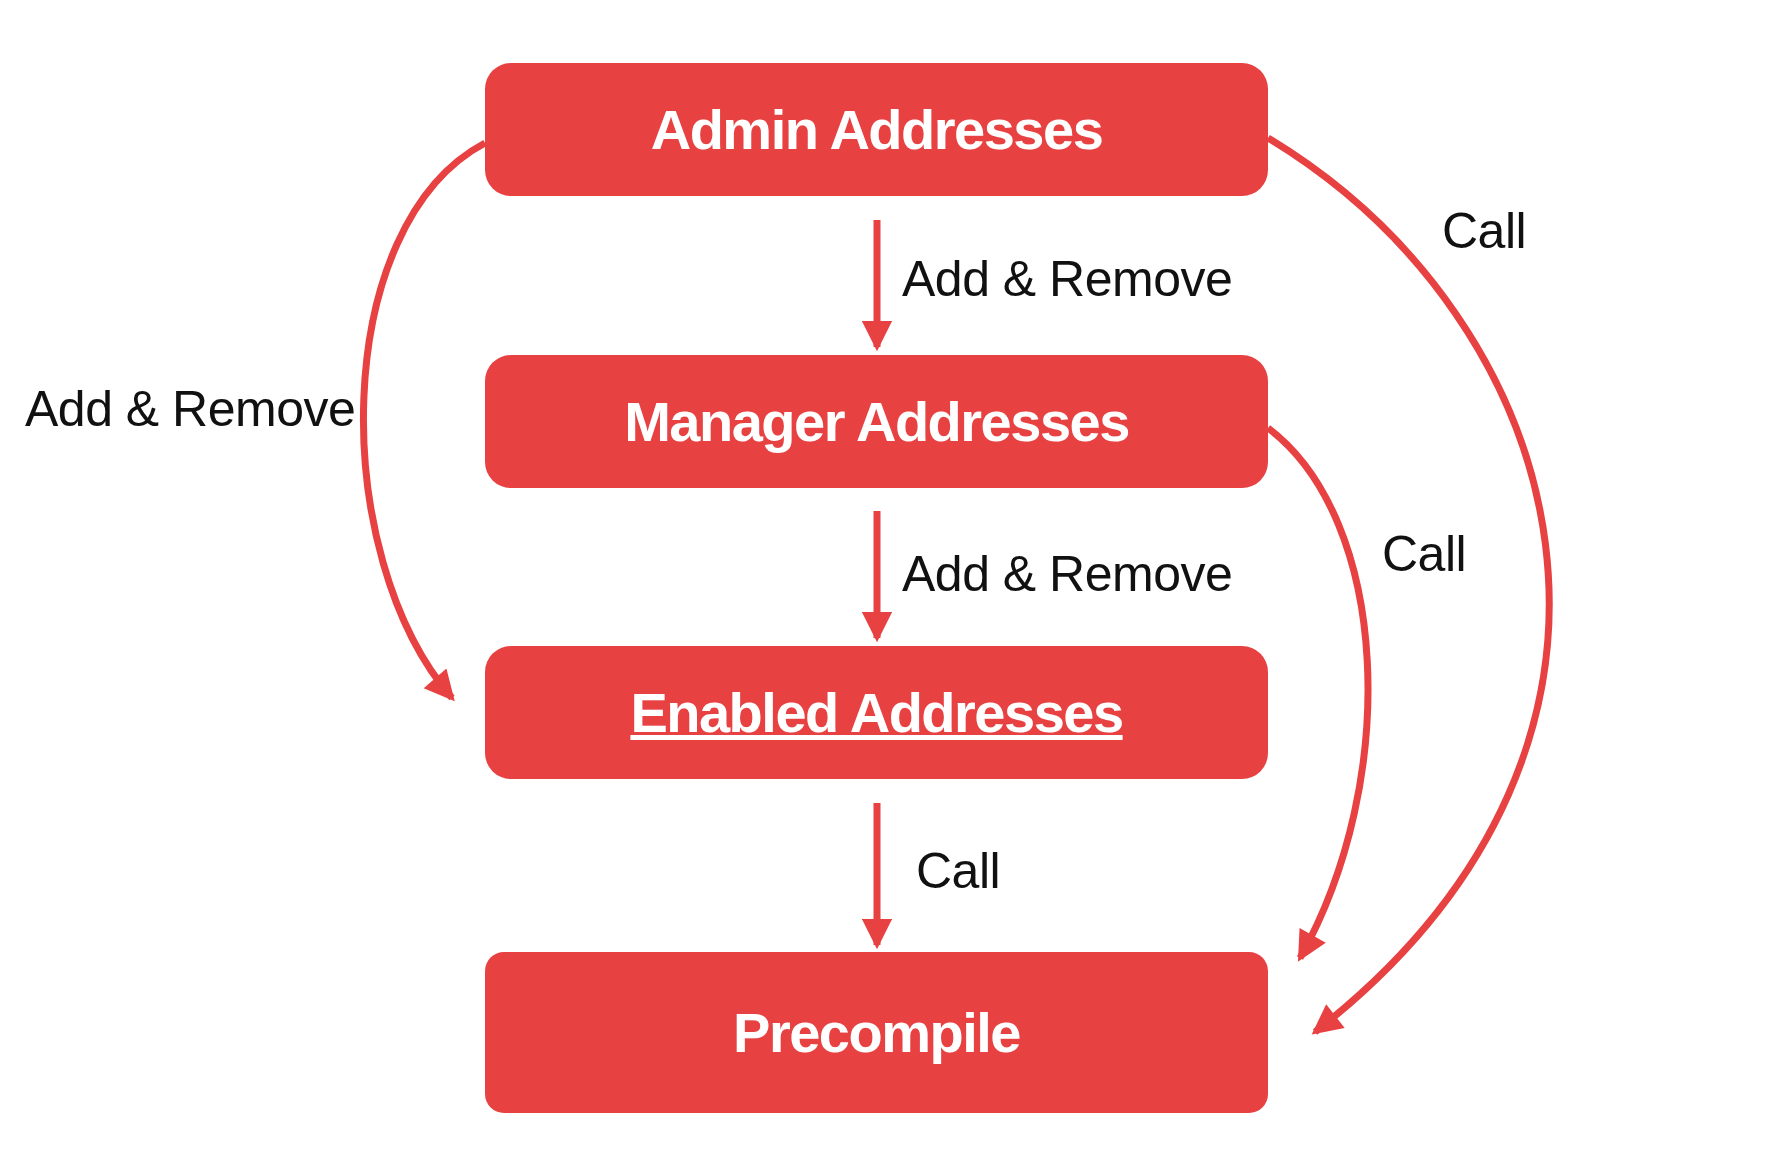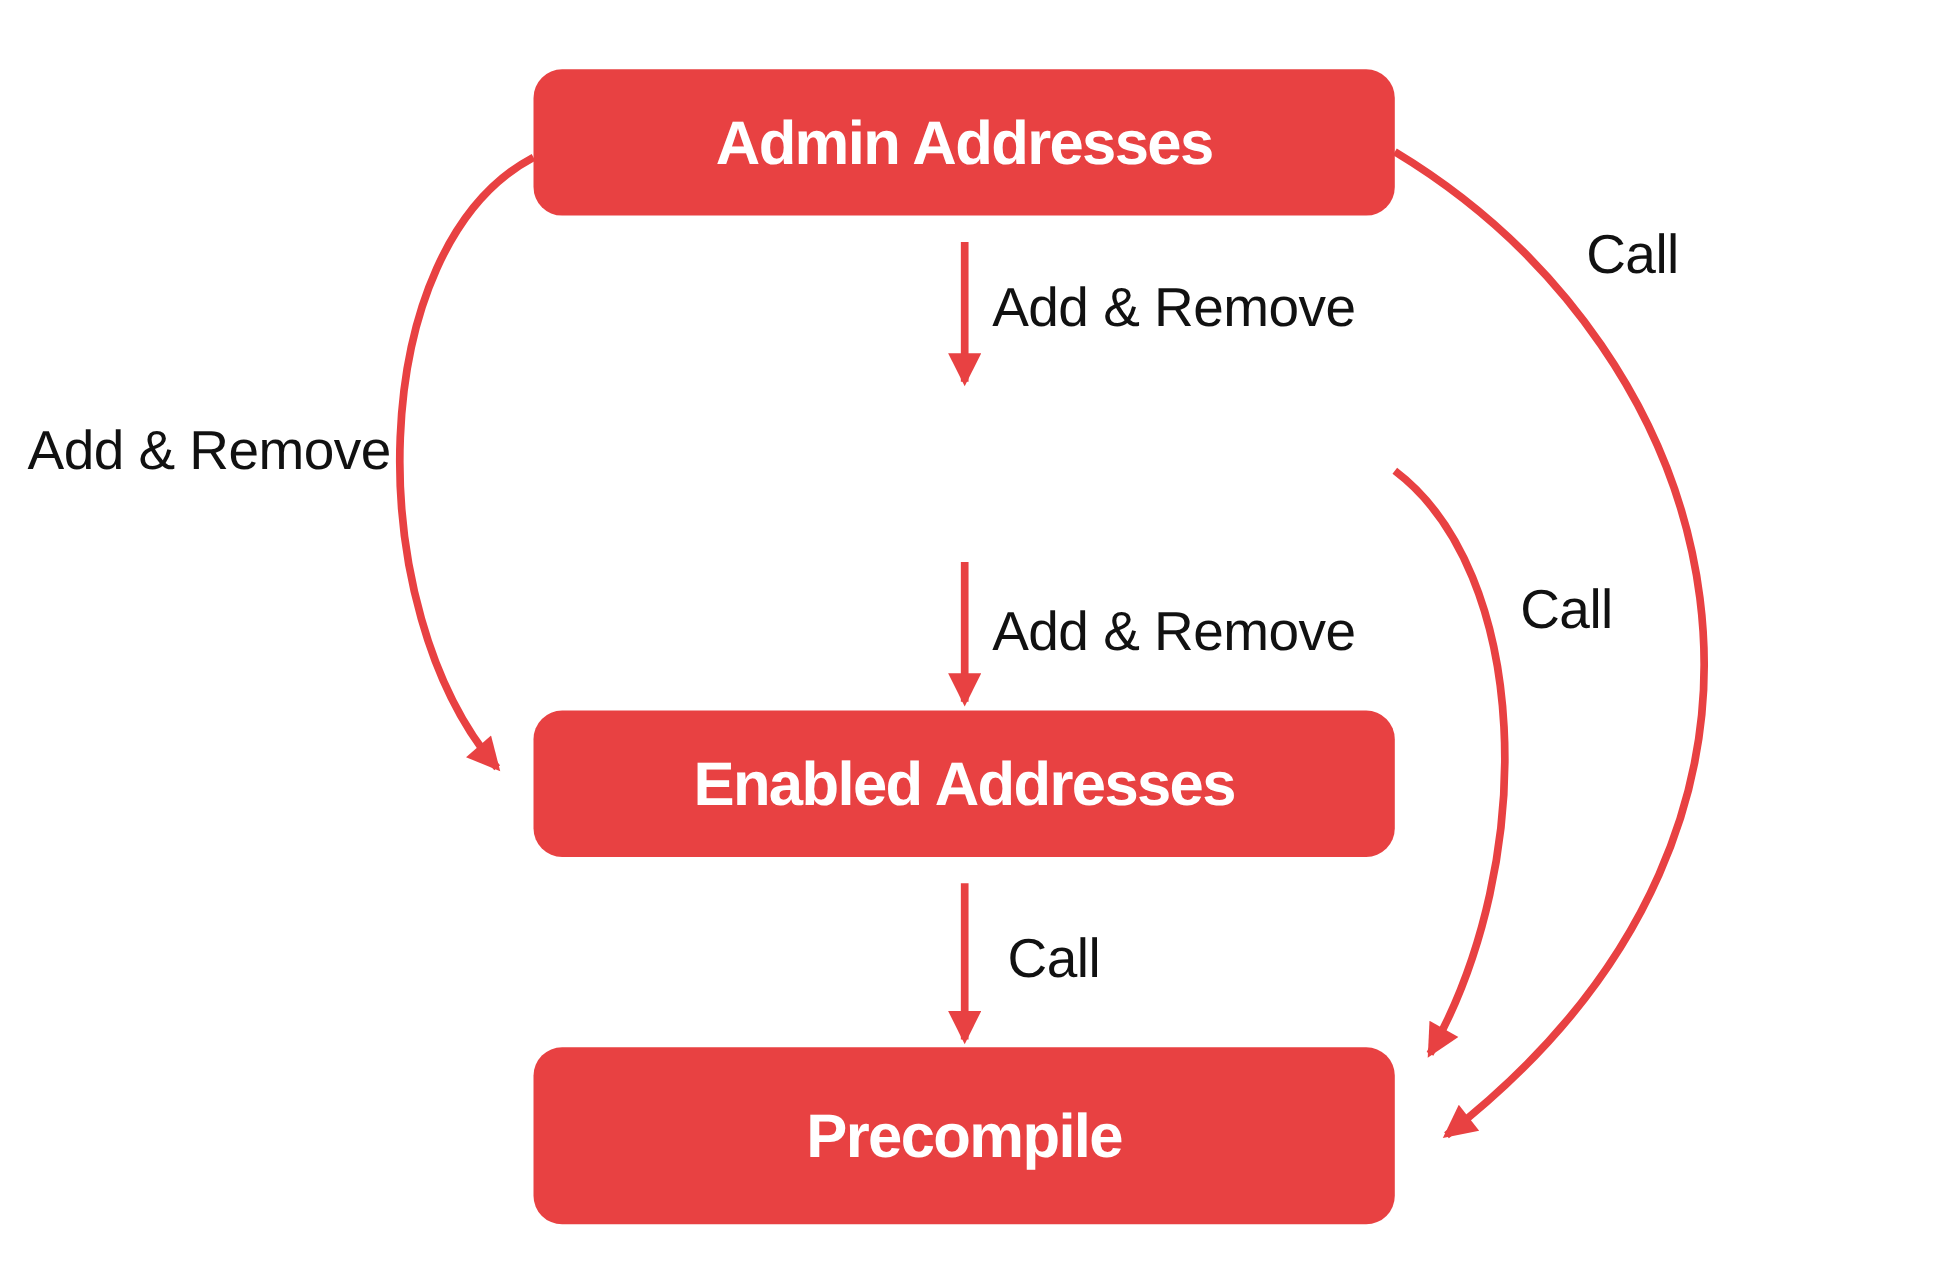--- a/index.html
+++ b/index.html
@@ -44,22 +44,22 @@
     align-items: center;
     justify-content: center;
     color: var(--node-text);
     font-size: 56px;
     font-weight: bold;
     letter-spacing: -1.5px;
     white-space: nowrap;
   }
   .node-admin      { top: 63px;  }
   .node-manager    { top: 355px; }
-  .node-enabled    { top: 646px; }
-  .node-precompile { top: 952px; height: 161px; }
+  .node-enabled    { top: 646px; text-decoration: underline; }
+  .node-precompile { top: 952px; height: 161px; border-radius: 19px; }
   .edge-label {
     position: absolute;
     color: var(--label-text);
     font-size: 50px;
     font-weight: 400;
     letter-spacing: -0.5px;
     line-height: 1;
     white-space: nowrap;
   }
   .label-left { left: 25px;   top: 384px; }
@@ -91,20 +91,23 @@
 
     <path class="edge" d="M1268,428 C1390,520 1400,780 1300,958" marker-end="url(#arrowhead)"></path>
 
     <path class="edge" d="M1268,138 C1570,320 1690,740 1315,1032" marker-end="url(#arrowhead)"></path>
   </svg>
 
   <div class="node node-admin">
     <span>Admin Addresses</span>
   </div>
 
+  <div class="node node-manager">
+    <span>Manager Addresses</span>
+  </div>
 
   <div class="node node-enabled">
     <span>Enabled Addresses</span>
   </div>
 
   <div class="node node-precompile">
     <span>Precompile</span>
   </div>
 
   <div class="edge-label label-am">Add &amp; Remove</div>

